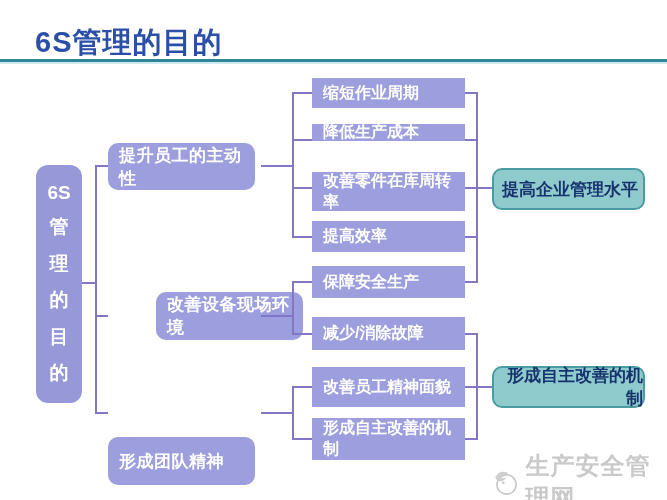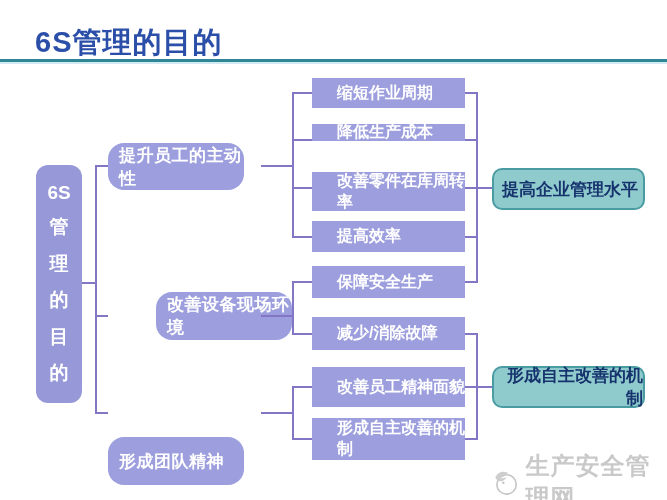--- a/index.html
+++ b/index.html
@@ -17,25 +17,25 @@
   .node{
     position:absolute;box-sizing:border-box;background:#9c9edd;color:#ffffff;
     font-weight:bold;display:flex;align-items:center;
   }
   .root{
     left:36px;top:165px;width:46px;height:238px;border-radius:12px;background:#9698d8;
     flex-direction:column;justify-content:space-evenly;font-size:19px;align-items:center;
     padding:6px 0;
   }
   .lvl2{
-    left:108px;width:136px;height:47px;border-radius:16px;font-size:17px;
+    left:108px;width:147px;height:47px;border-radius:10px;font-size:17px;
     padding-left:11px;letter-spacing:0.5px;
   }
   .lvl3{
-    left:312px;width:153px;font-size:16px;padding-left:25px;letter-spacing:0;
+    left:312px;width:153px;font-size:16px;padding-left:11px;letter-spacing:0;
   }
   .outcome{
     left:492px;width:153px;height:42px;border-radius:10px;background:#8fcbcc;
     border:2px solid #4a9ca3;color:#17336d;font-size:17px;padding-left:8px;
     font-weight:bold;
   }
   .line{position:absolute;background:#8377c5;}
 
   .watermark{position:absolute;left:492px;top:450px;display:flex;align-items:center;}
   .wm-logo{width:34px;height:36px;}

